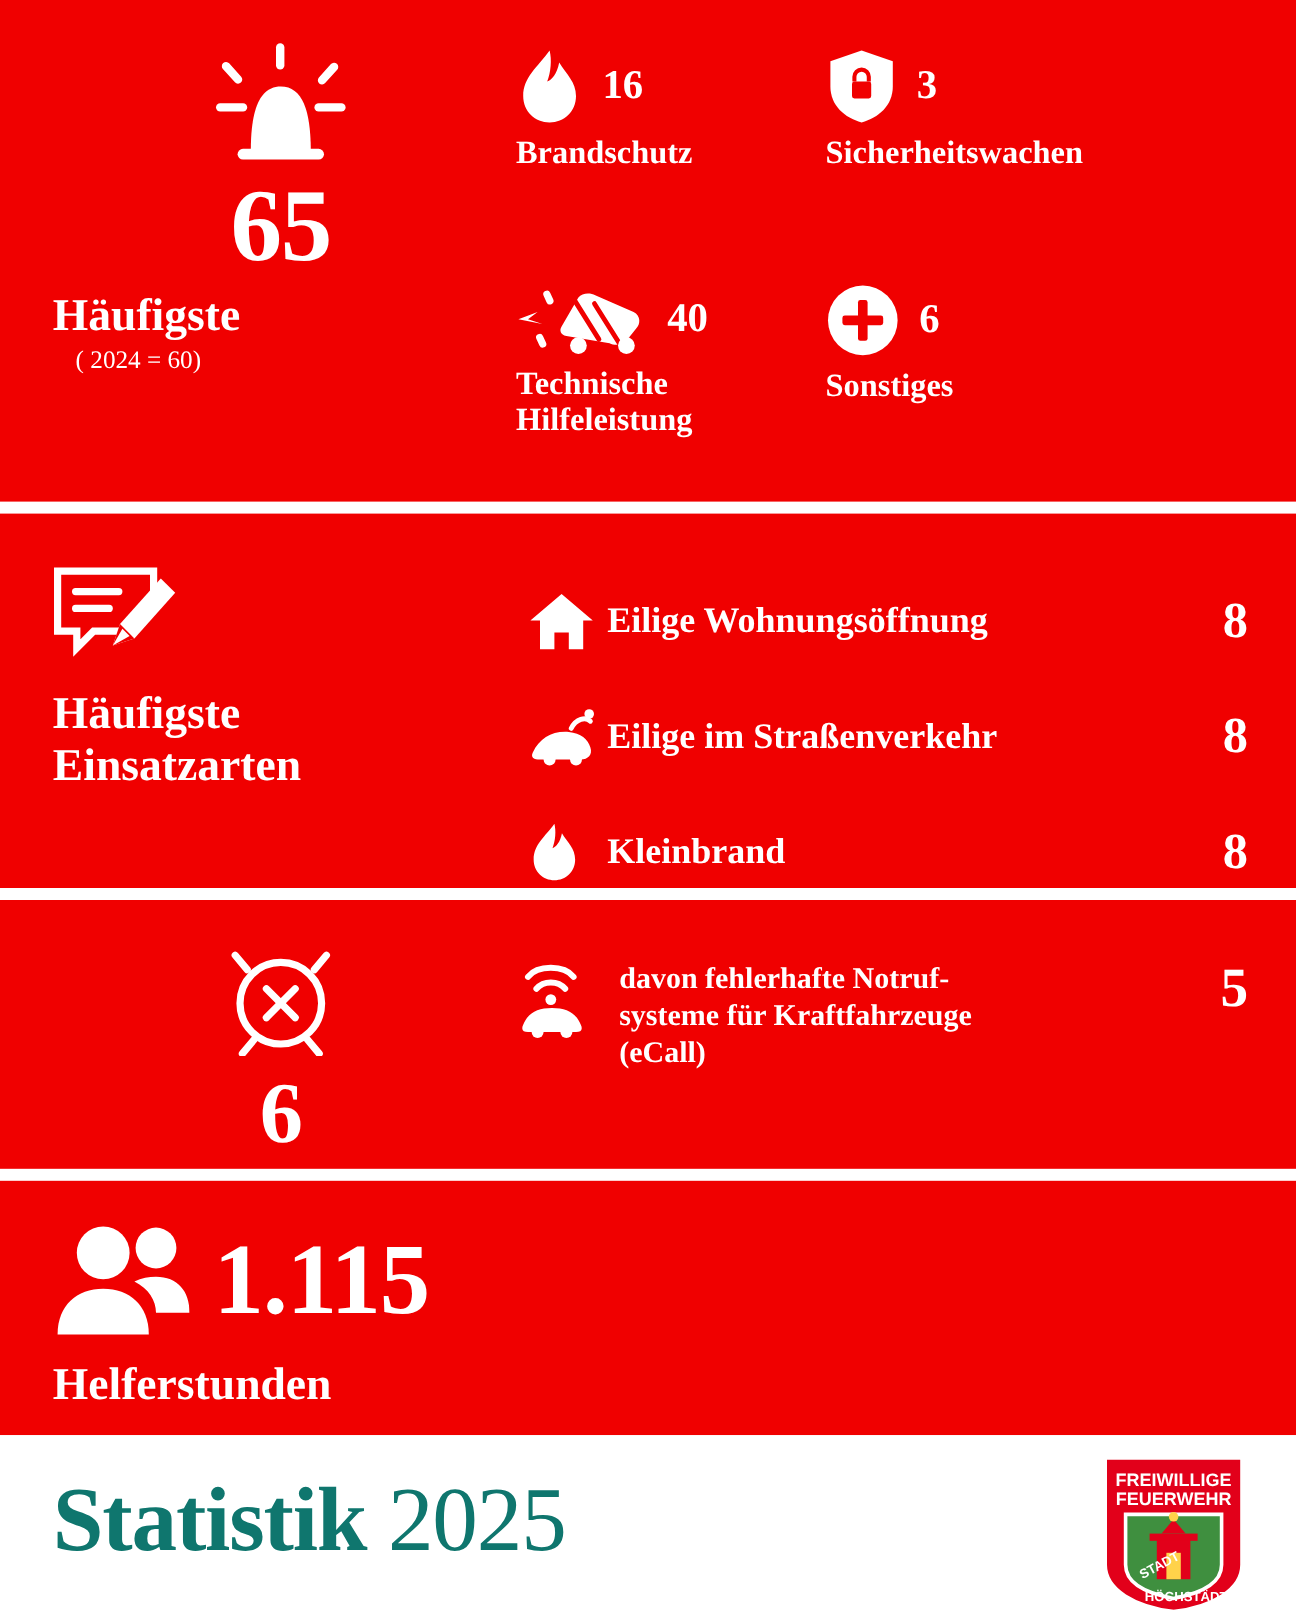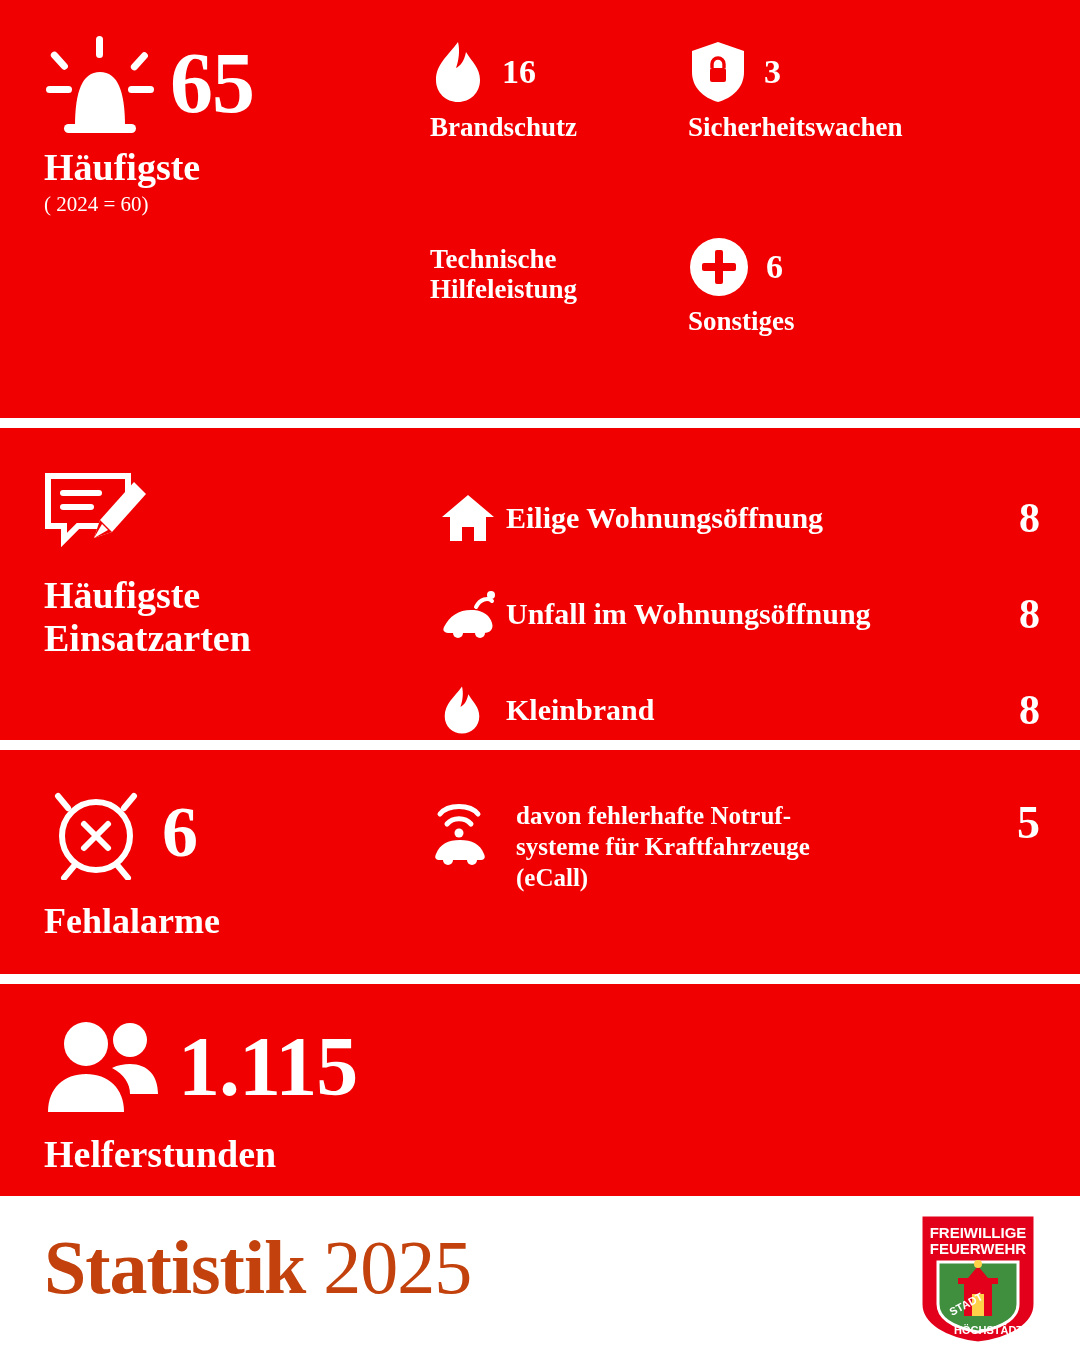--- a/index.html
+++ b/index.html
@@ -17,29 +17,29 @@
   .band {
     background: #f00000;
     color: #ffffff;
     position: relative;
   }
   
   .band1 { height: 418px; padding: 30px 0 0 0; }
   .b1-left {
     position: absolute; left: 44px; top: 34px; width: 380px;
   }
-  .b1-row { display: flex; align-items: center; gap: 14px; }
+  .b1-row { display: flex; align-items: center; gap: 14px; flex-direction: column; }
   .big-num {
     font-size: 86px; font-weight: 700; line-height: 0.95;
     letter-spacing: -1px;
   }
   .b1-label {
     font-size: 38px; font-weight: 700; margin-top: 14px; line-height: 1.05;
   }
-  .b1-sub { font-size: 21px; font-weight: 400; margin-top: 4px; }
+  .b1-sub { font-size: 21px; font-weight: 400; margin-top: 4px; margin-left: 19px; }
 
   .b1-grid {
     position: absolute; left: 430px; top: 40px; width: 630px;
   }
   .b1-cell-inner { display: flex; align-items: center; gap: 16px; }
   .mid-num { font-size: 34px; font-weight: 700; line-height: 1; }
   .mid-label { font-size: 27px; font-weight: 700; line-height: 1.12; margin-top: 8px; }
 
   .cell-brandschutz { position: absolute; left: 0px; top: 0px; width: 250px; }
   .cell-sicherheit  { position: absolute; left: 258px; top: 0px; width: 330px; }
@@ -73,21 +73,21 @@
   
   .band4 { height: 212px; }
   .b4-row { position: absolute; left: 44px; top: 32px; display: flex; align-items: center; gap: 20px; }
   .b4-num { font-size: 84px; font-weight: 700; letter-spacing: -1px; }
   .b4-label { position: absolute; left: 44px; top: 148px; font-size: 38px; font-weight: 700; }
 
   
   .footer { height: 166px; position: relative; background: #ffffff; }
   .foot-title {
     position: absolute; left: 44px; top: 28px;
-    color: #c2410c; font-size: 76px; font-weight: 700; letter-spacing: -1px;
+    color: #0f766e; font-size: 76px; font-weight: 700; letter-spacing: -1px;
   }
   .foot-title .year { font-weight: 400; }
   .crest {
     position: absolute; right: 38px; top: 12px;
     width: 128px; height: 140px;
   }
   svg { display: block; }
   .wht { fill: #ffffff; }
 </style>
 </head>
@@ -140,20 +140,37 @@
               <rect x="22" y="28" width="16" height="14" rx="2" fill="#f00000"></rect>
               <path d="M24 28 V24 a6 6 0 0 1 12 0 V28" stroke="#f00000" stroke-width="3.4" fill="none"></path>
             </svg>
           </span>
           <span class="mid-num">3</span>
         </div>
         <div class="mid-label">Sicherheitswachen</div>
       </div>
 
       <div class="cell-technische">
+        <div class="b1-cell-inner">
+          <span>
+            <svg width="110" height="60" viewBox="0 0 110 60">
+              <g class="wht">
+                <path d="M2 30 L18 24 L10 30 L22 34 Z"></path>
+                <rect x="24" y="6" width="6" height="12" rx="3" transform="rotate(-25 27 12)"></rect>
+                <rect x="18" y="42" width="6" height="12" rx="3" transform="rotate(-25 21 48)"></rect>
+                <path d="M38 36 L52 12 C55 8 62 8 66 10 L98 24 C104 27 104 34 100 38 L92 48 C88 52 82 52 78 50 L42 44 C37 43 36 39 38 36 Z"></path>
+                <rect x="56" y="6" width="4" height="46" rx="2" transform="rotate(-32 58 29)" fill="#f00000"></rect>
+                <rect x="74" y="12" width="4" height="44" rx="2" transform="rotate(-32 76 34)" fill="#f00000"></rect>
+                <circle cx="52" cy="52" r="7"></circle>
+                <circle cx="92" cy="52" r="7"></circle>
+              </g>
+            </svg>
+          </span>
+          <span class="mid-num">40</span>
+        </div>
         <div class="mid-label">
           <span>Technische Hilfeleistung</span>
         </div>
       </div>
 
       <div class="cell-sonstiges">
         <div class="b1-cell-inner">
           <span>
             <svg width="62" height="62" viewBox="0 0 62 62">
               <circle cx="31" cy="31" r="29" class="wht"></circle>
@@ -208,21 +225,21 @@
           <svg width="58" height="50" viewBox="0 0 58 50">
             <g class="wht">
               <path d="M4 38 C10 26 20 20 34 21 C44 22 50 27 52 34 C54 40 50 44 44 44 H10 C5 44 2 42 4 38 Z"></path>
               <circle cx="18" cy="44" r="5"></circle>
               <circle cx="40" cy="44" r="5"></circle>
               <path d="M36 18 C40 10 48 8 52 12" fill="none" stroke="#ffffff" stroke-width="4" stroke-linecap="round"></path>
               <circle cx="51" cy="6" r="4"></circle>
             </g>
           </svg>
         </span>
-        <span class="b2-name">Unfall im Wohnungsöffnung</span>
+        <span class="b2-name">Eilige im Straßenverkehr</span>
         <span class="b2-val">8</span>
       </div>
 
       <div class="b2-item">
         <span class="b2-ico">
           <svg width="44" height="54" viewBox="0 0 56 64">
             <path class="wht" d="M28 2 C18 16 6 24 6 40 C6 53 16 62 28 62 C40 62 50 53 50 40 C50 28 42 22 36 12 C34 22 30 26 26 28 C29 20 30 10 28 2 Z"></path>
           </svg>
         </span>
         <span class="b2-name">Kleinbrand</span>

